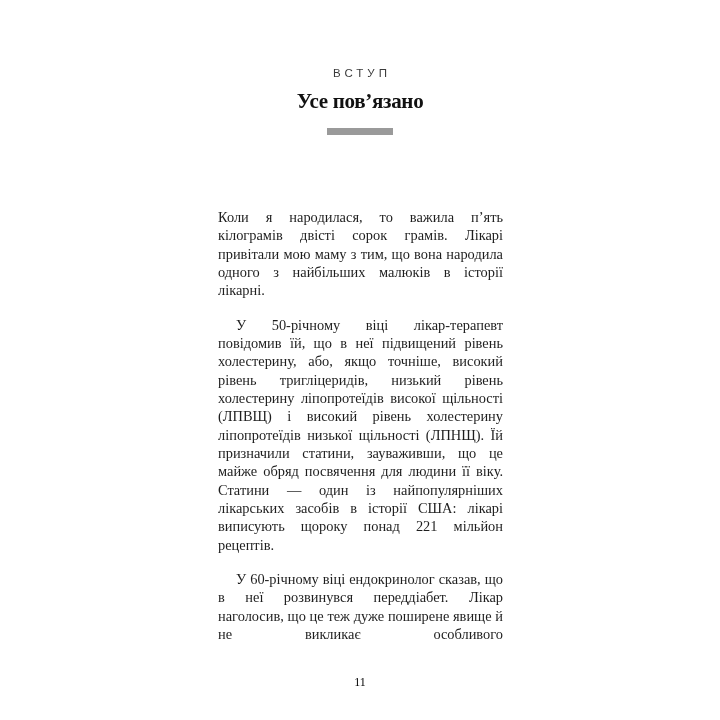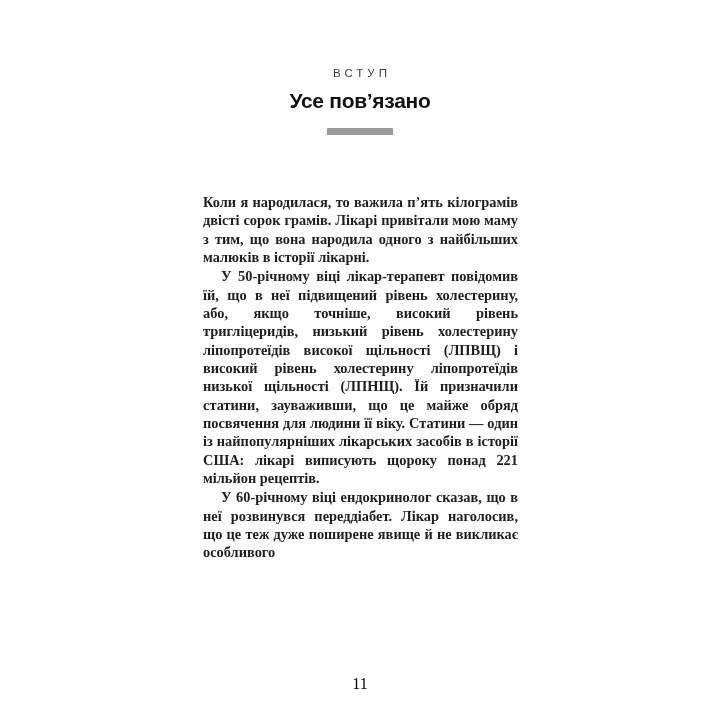--- a/index.html
+++ b/index.html
@@ -31,21 +31,21 @@
     color: #3a3a3a;
     padding-left: 4px;
     box-sizing: border-box;
   }
   .chapter-title {
     position: absolute;
     top: 89px;
     left: 0;
     width: 720px;
     text-align: center;
-    font-family: Liberation Sans, sans-serif;
+    font-family: Liberation Serif, serif;
     font-weight: bold;
     font-size: 21px;
     color: #111111;
     letter-spacing: -0.3px;
   }
   .title-rule {
     position: absolute;
     top: 128px;
     left: 327px;
     width: 66px;
@@ -58,38 +58,37 @@
     left: 202px;
     width: 317px;
     font-family: "Liberation Serif", "DejaVu Serif", serif;
     font-size: 14.4px;
     line-height: 18.33px;
     color: #1e1e1e;
     text-align: justify;
     hyphens: manual;
   }
   .body-text p {
-    margin: 1px;
+    margin: 16px;
     text-indent: 0;
-    font-weight: bold;
   }
   .body-text p.indent {
     text-indent: 18px;
   }
   .body-text p.last-cut {
     text-align-last: justify;
   }
   .page-number {
     position: absolute;
     top: 675px;
     left: 0;
     width: 720px;
     text-align: center;
     font-family: "Liberation Serif", "DejaVu Serif", serif;
-    font-size: 16px;
+    font-size: 12px;
     color: #000000;
   }
 </style>
 </head>
 <body>
 
 <div class="page">
   <div class="section-label">ВСТУП</div>
   <div class="chapter-title">Усе пов’язано</div>
   <div class="title-rule"></div>

